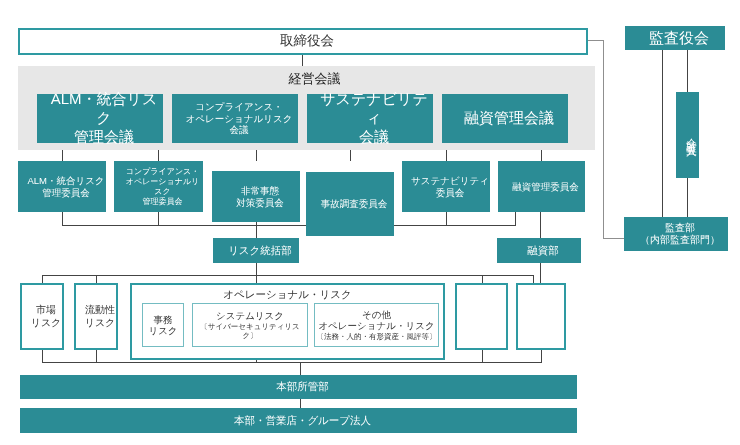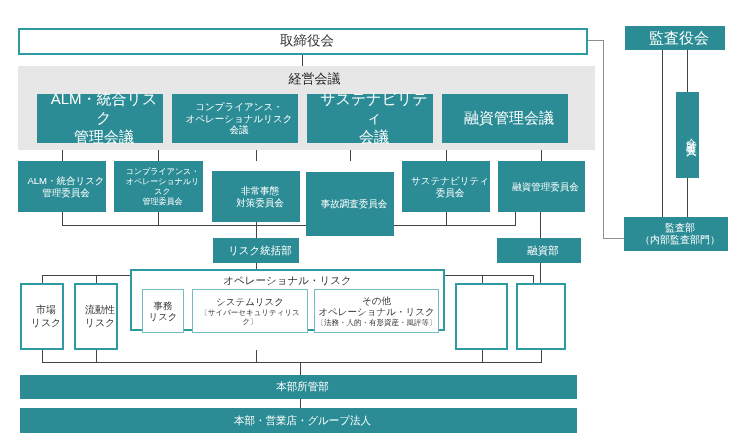--- a/index.html
+++ b/index.html
@@ -113,21 +113,21 @@
 
   <div class="box teal fs105 vertical-text" style="left:676px;top:92px;width:23px;height:86px;">会計監査人</div>
   <div class="box teal fs10" style="left:624px;top:217px;width:104px;height:34px;">監査部
 （内部監査部門）</div>
 
   <div class="box white-box fs10" style="left:20px;top:283px;width:44px;height:67px;">市場
 リスク</div>
   <div class="box white-box fs10" style="left:74px;top:283px;width:44px;height:67px;">流動性
 リスク</div>
 
-  <div class="op-container" style="left:130px;top:269px;width:315px;height:62px;text-decoration:underline;">
+  <div class="op-container" style="left:130px;top:283px;width:315px;height:77px;text-decoration:underline;">
     <div class="op-title">オペレーショナル・リスク</div>
     <div class="inner-box" style="left:10px;top:18px;width:42px;height:44px;">事務
 リスク</div>
     <div class="inner-box" style="left:60px;top:18px;width:116px;height:44px;">
       <div>システムリスク</div>
       <div class="inner-sub">〔サイバーセキュリティリスク〕</div>
     </div>
     <div class="inner-box" style="left:182px;top:18px;width:125px;height:44px;">
       <div>その他
 オペレーショナル・リスク</div>

